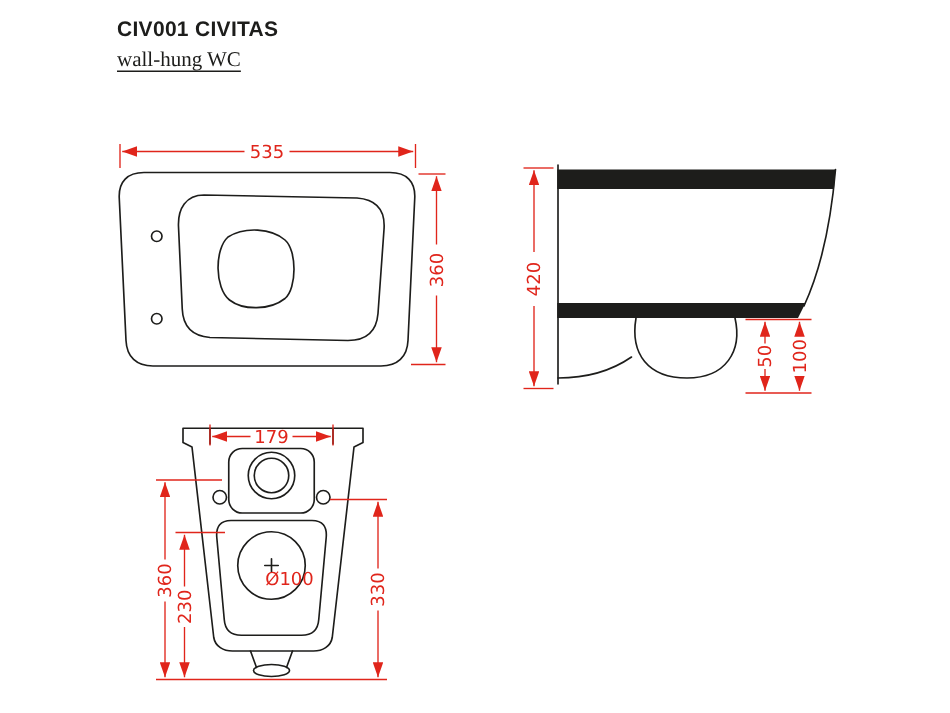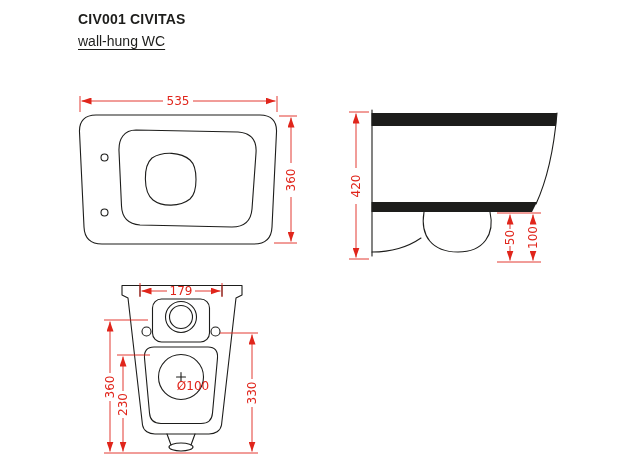--- a/index.html
+++ b/index.html
@@ -13,21 +13,21 @@
   }
   .header {
     position: absolute;
     left: 78px;
     top: 8px;
     color: #1d1d1b;
     font-size: 14px;
     line-height: 22px;
   }
   .header .title { font-weight: bold; letter-spacing: 0.2px; }
-  .header .underlined { text-decoration: underline; text-underline-offset: 3px; }
+  .header .underlined { text-decoration: underline; text-underline-offset: 3px; font-family: Liberation Serif, serif; }
   svg { position: absolute; left: 0; top: 0; }
   .blk   { stroke: #1d1d1b; fill: none; stroke-width: 1.1; stroke-linejoin: round; stroke-linecap: round; }
   .blk-f { fill: #1d1d1b; stroke: none; }
   .red   { stroke: #e0251b; fill: none; stroke-width: 0.9; }
   .dim-text {
     font-family: "DejaVu Sans", "Liberation Sans", sans-serif;
     font-size: 12px;
     fill: #e0251b;
     stroke: none;
   }

